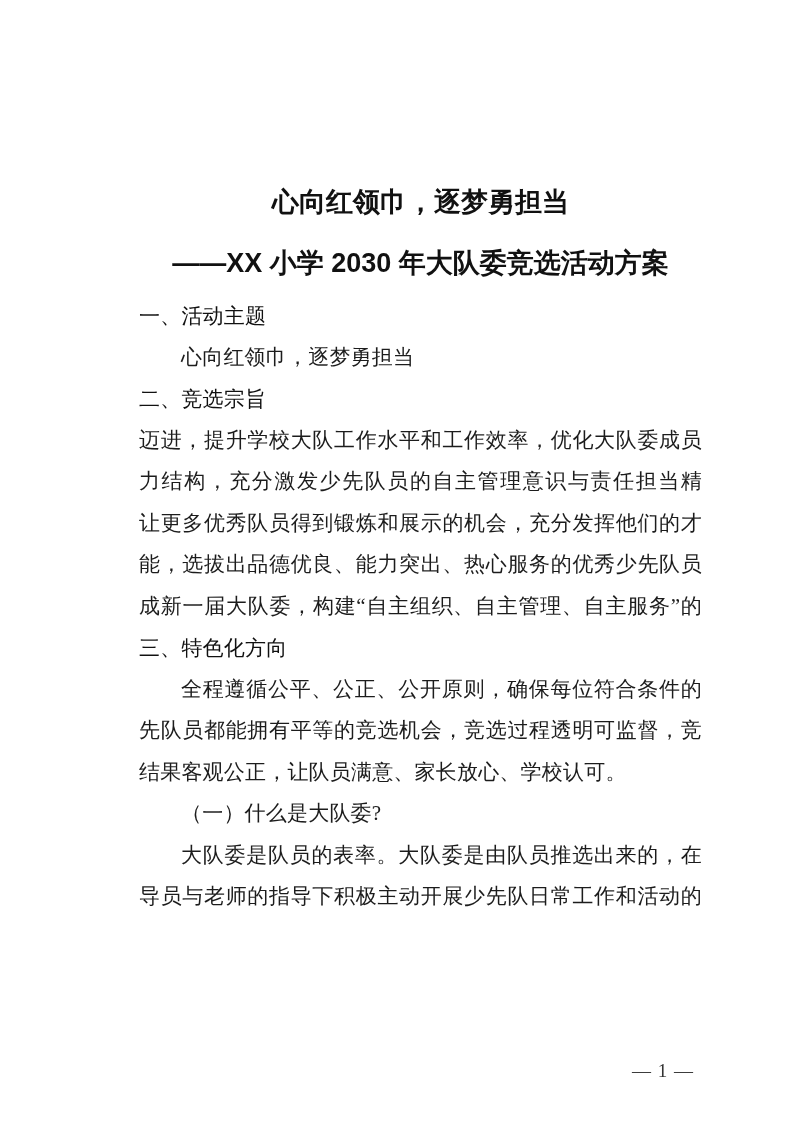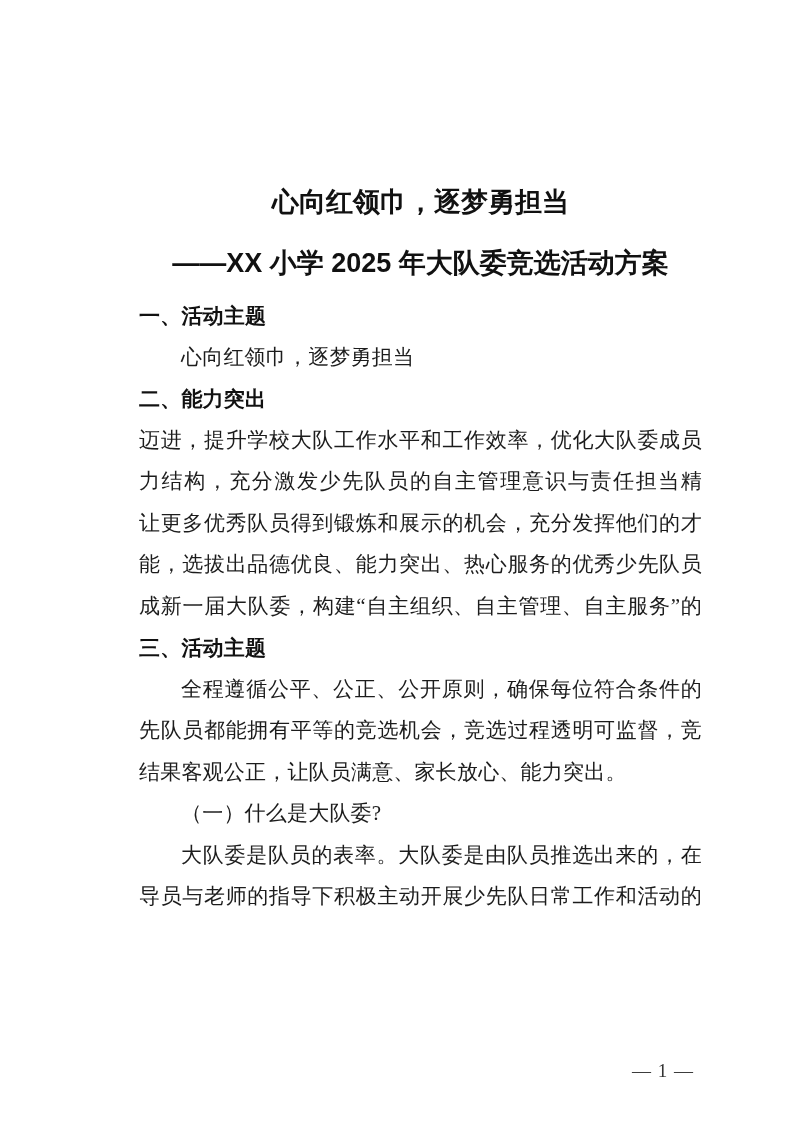--- a/index.html
+++ b/index.html
@@ -37,21 +37,21 @@
     font-size: 21px;
   }
   .line {
     height: 37.5px;
     line-height: 37.5px;
     overflow: hidden;
     letter-spacing: 0.2px;
   }
   .h {
     font-family: "Liberation Sans", "DejaVu Sans", sans-serif;
-    font-weight: bold;
+    font-weight: normal;
     color: #111111;
   }
   .j {
     text-align: justify;
     text-align-last: justify;
     text-justify: inter-character;
   }
   .ind { text-indent: 2em; }
   .k {  }
   .page-number {
@@ -66,36 +66,36 @@
     letter-spacing: 1px;
   }
 </style>
 </head>
 <body>
 
 <div class="page">
 
   <div class="title-block">
     <div>心向红领巾，逐梦勇担当</div>
-    <div>——XX 小学 2025 年大队委竞选活动方案</div>
+    <div>——XX 小学 2030 年大队委竞选活动方案</div>
   </div>
 
   <div class="content">
     <div class="line h">一、活动主题</div>
     <div class="line ind">心向红领巾，逐梦勇担当</div>
-    <div class="line h">二、能力突出</div>
+    <div class="line h">二、竞选宗旨</div>
     <div class="line j">迈进，提升学校大队工作水平和工作效率，优化大队委成员能</div>
     <div class="line j">力结构，充分激发少先队员的自主管理意识与责任担当精神，</div>
     <div class="line j">让更多优秀队员得到锻炼和展示的机会，充分发挥他们的才</div>
     <div class="line j">能，选拔出品德优良、能力突出、热心服务的优秀少先队员组</div>
     <div class="line j">成新一届大队委，构建“自主组织、自主管理、自主服务”的少</div>
-    <div class="line h">三、活动主题</div>
+    <div class="line h">三、特色化方向</div>
     <div class="line j ind">全程遵循公平、公正、公开原则，确保每位符合条件的少</div>
     <div class="line j">先队员都能拥有平等的竞选机会，竞选过程透明可监督，竞选</div>
-    <div class="line">结果客观公正，让队员满意、家长放心、能力突出。</div>
+    <div class="line">结果客观公正，让队员满意、家长放心、学校认可。</div>
     <div class="line k ind">（一）什么是大队委?</div>
     <div class="line j ind">大队委是队员的表率。大队委是由队员推选出来的，在辅</div>
     <div class="line j">导员与老师的指导下积极主动开展少先队日常工作和活动的少</div>
   </div>
 
   <div class="page-number">— 1 —</div>
 
 </div>
 
 </body></html>

